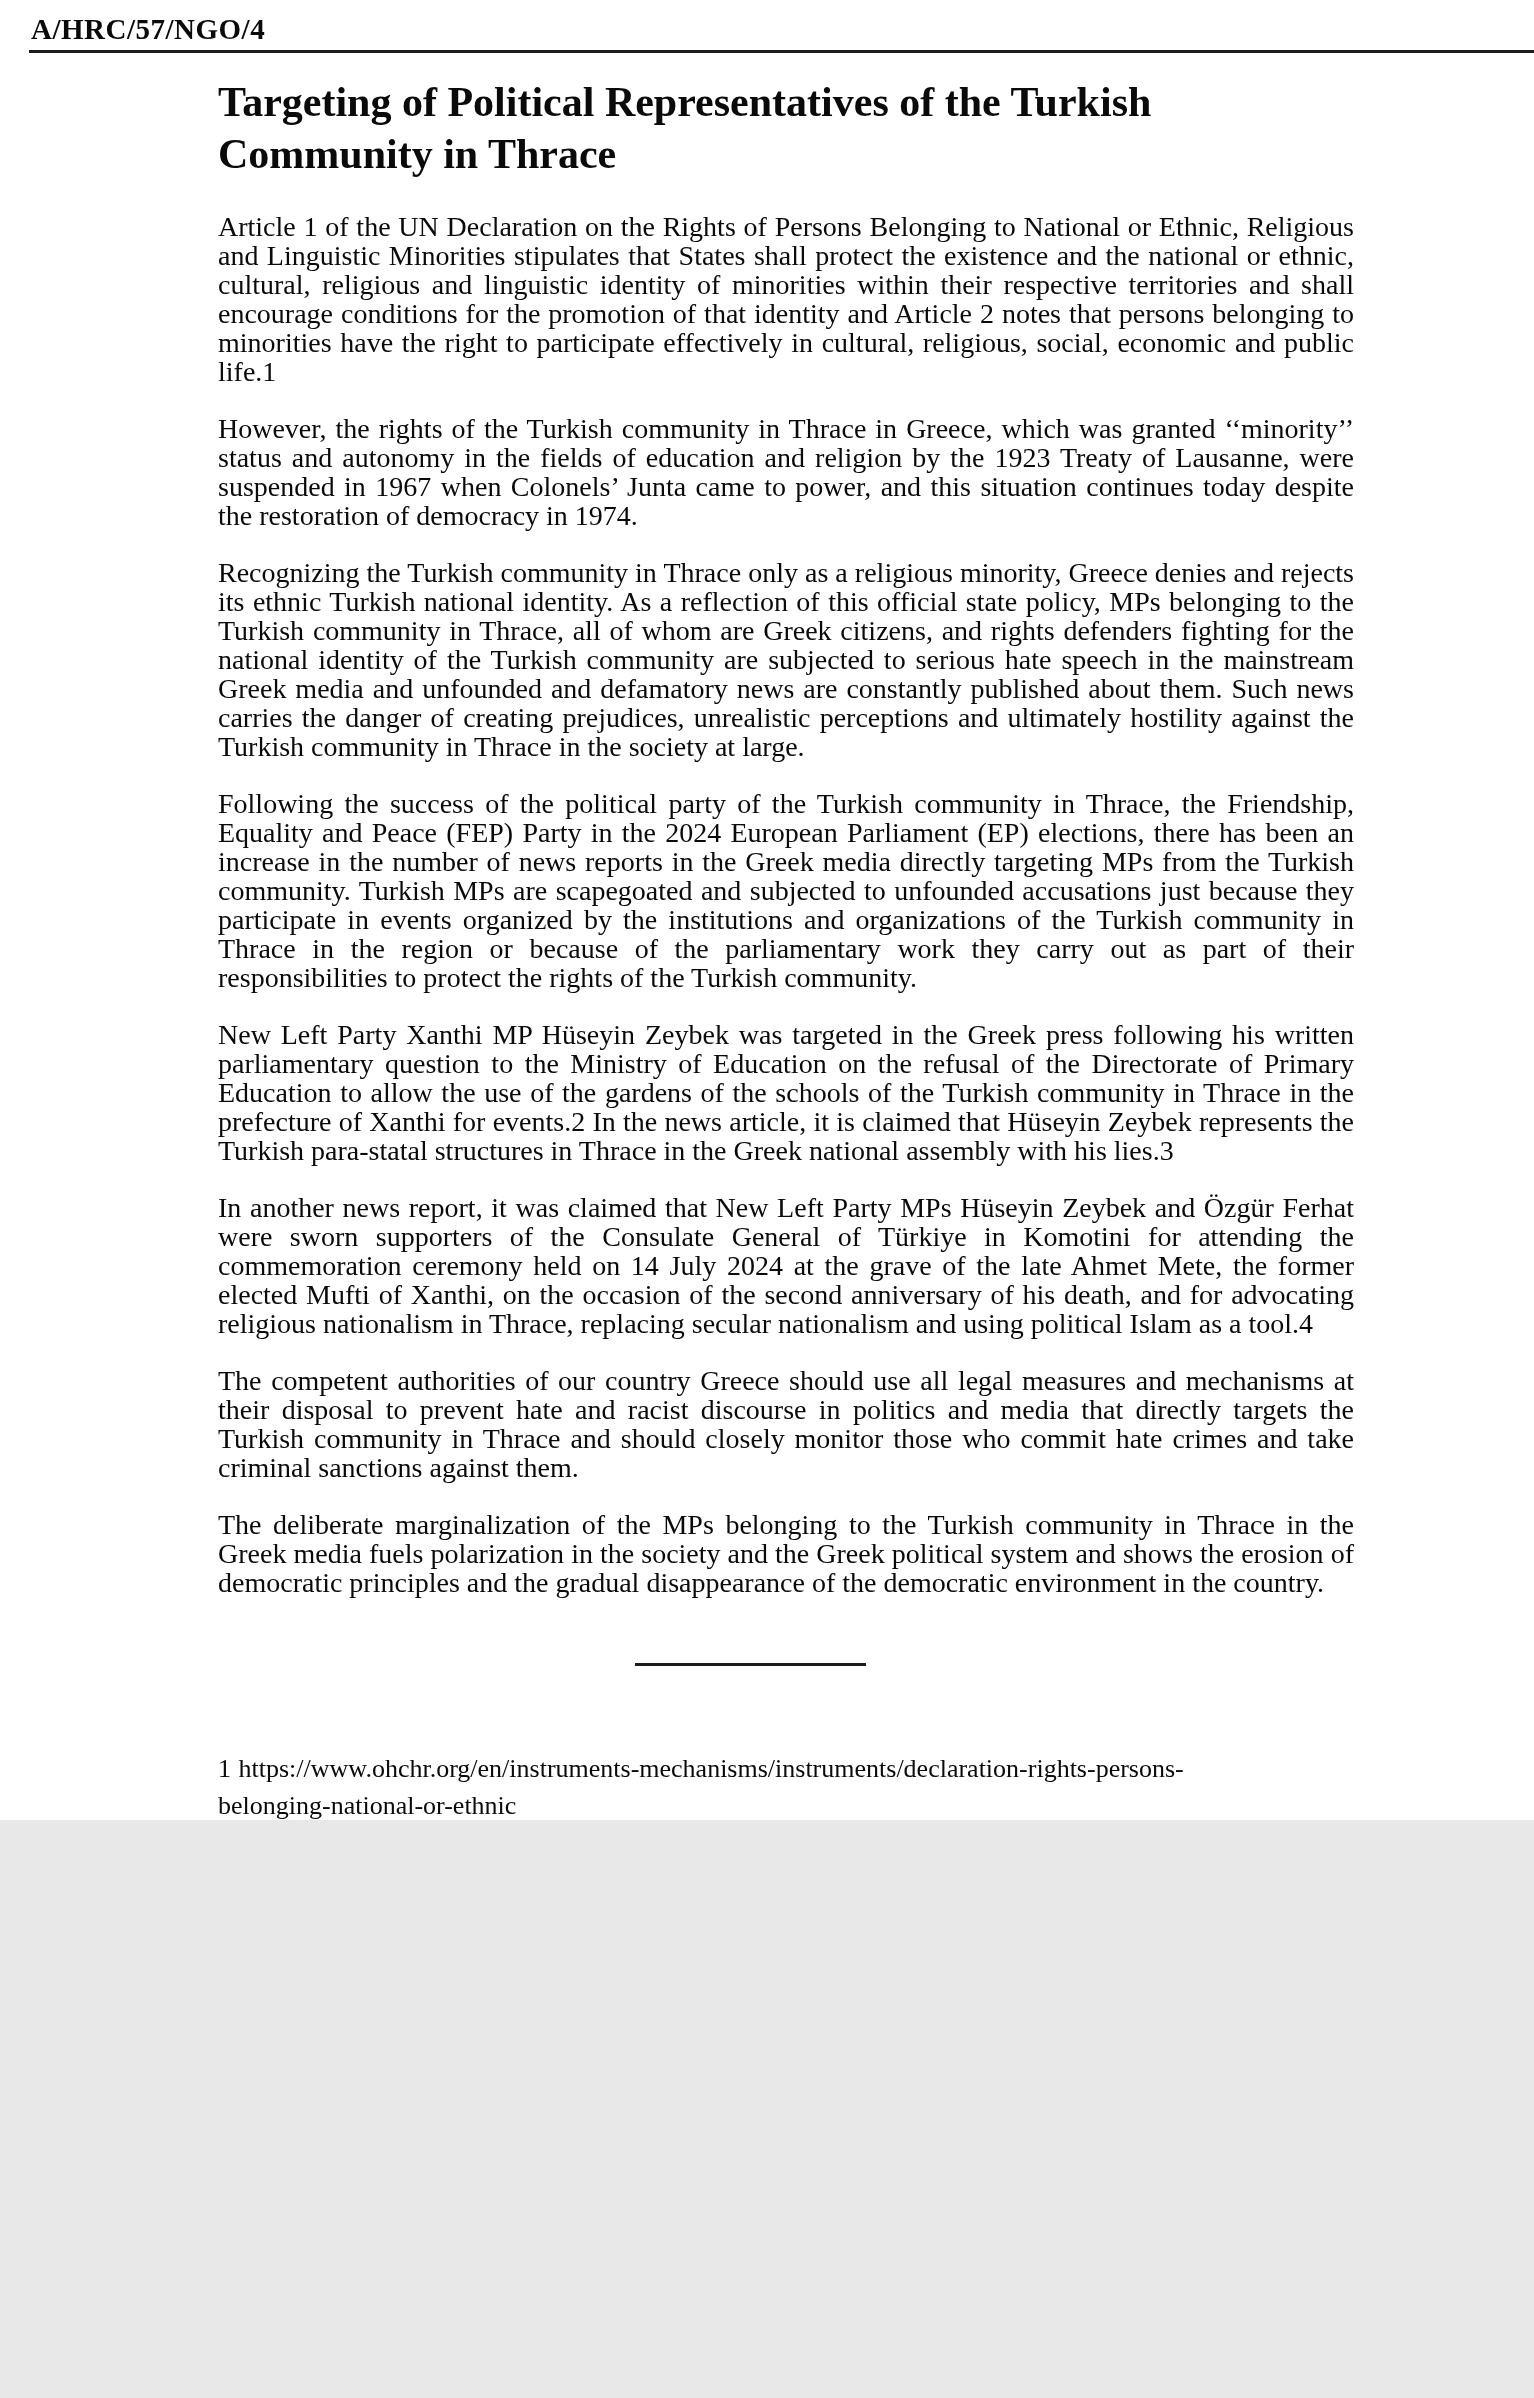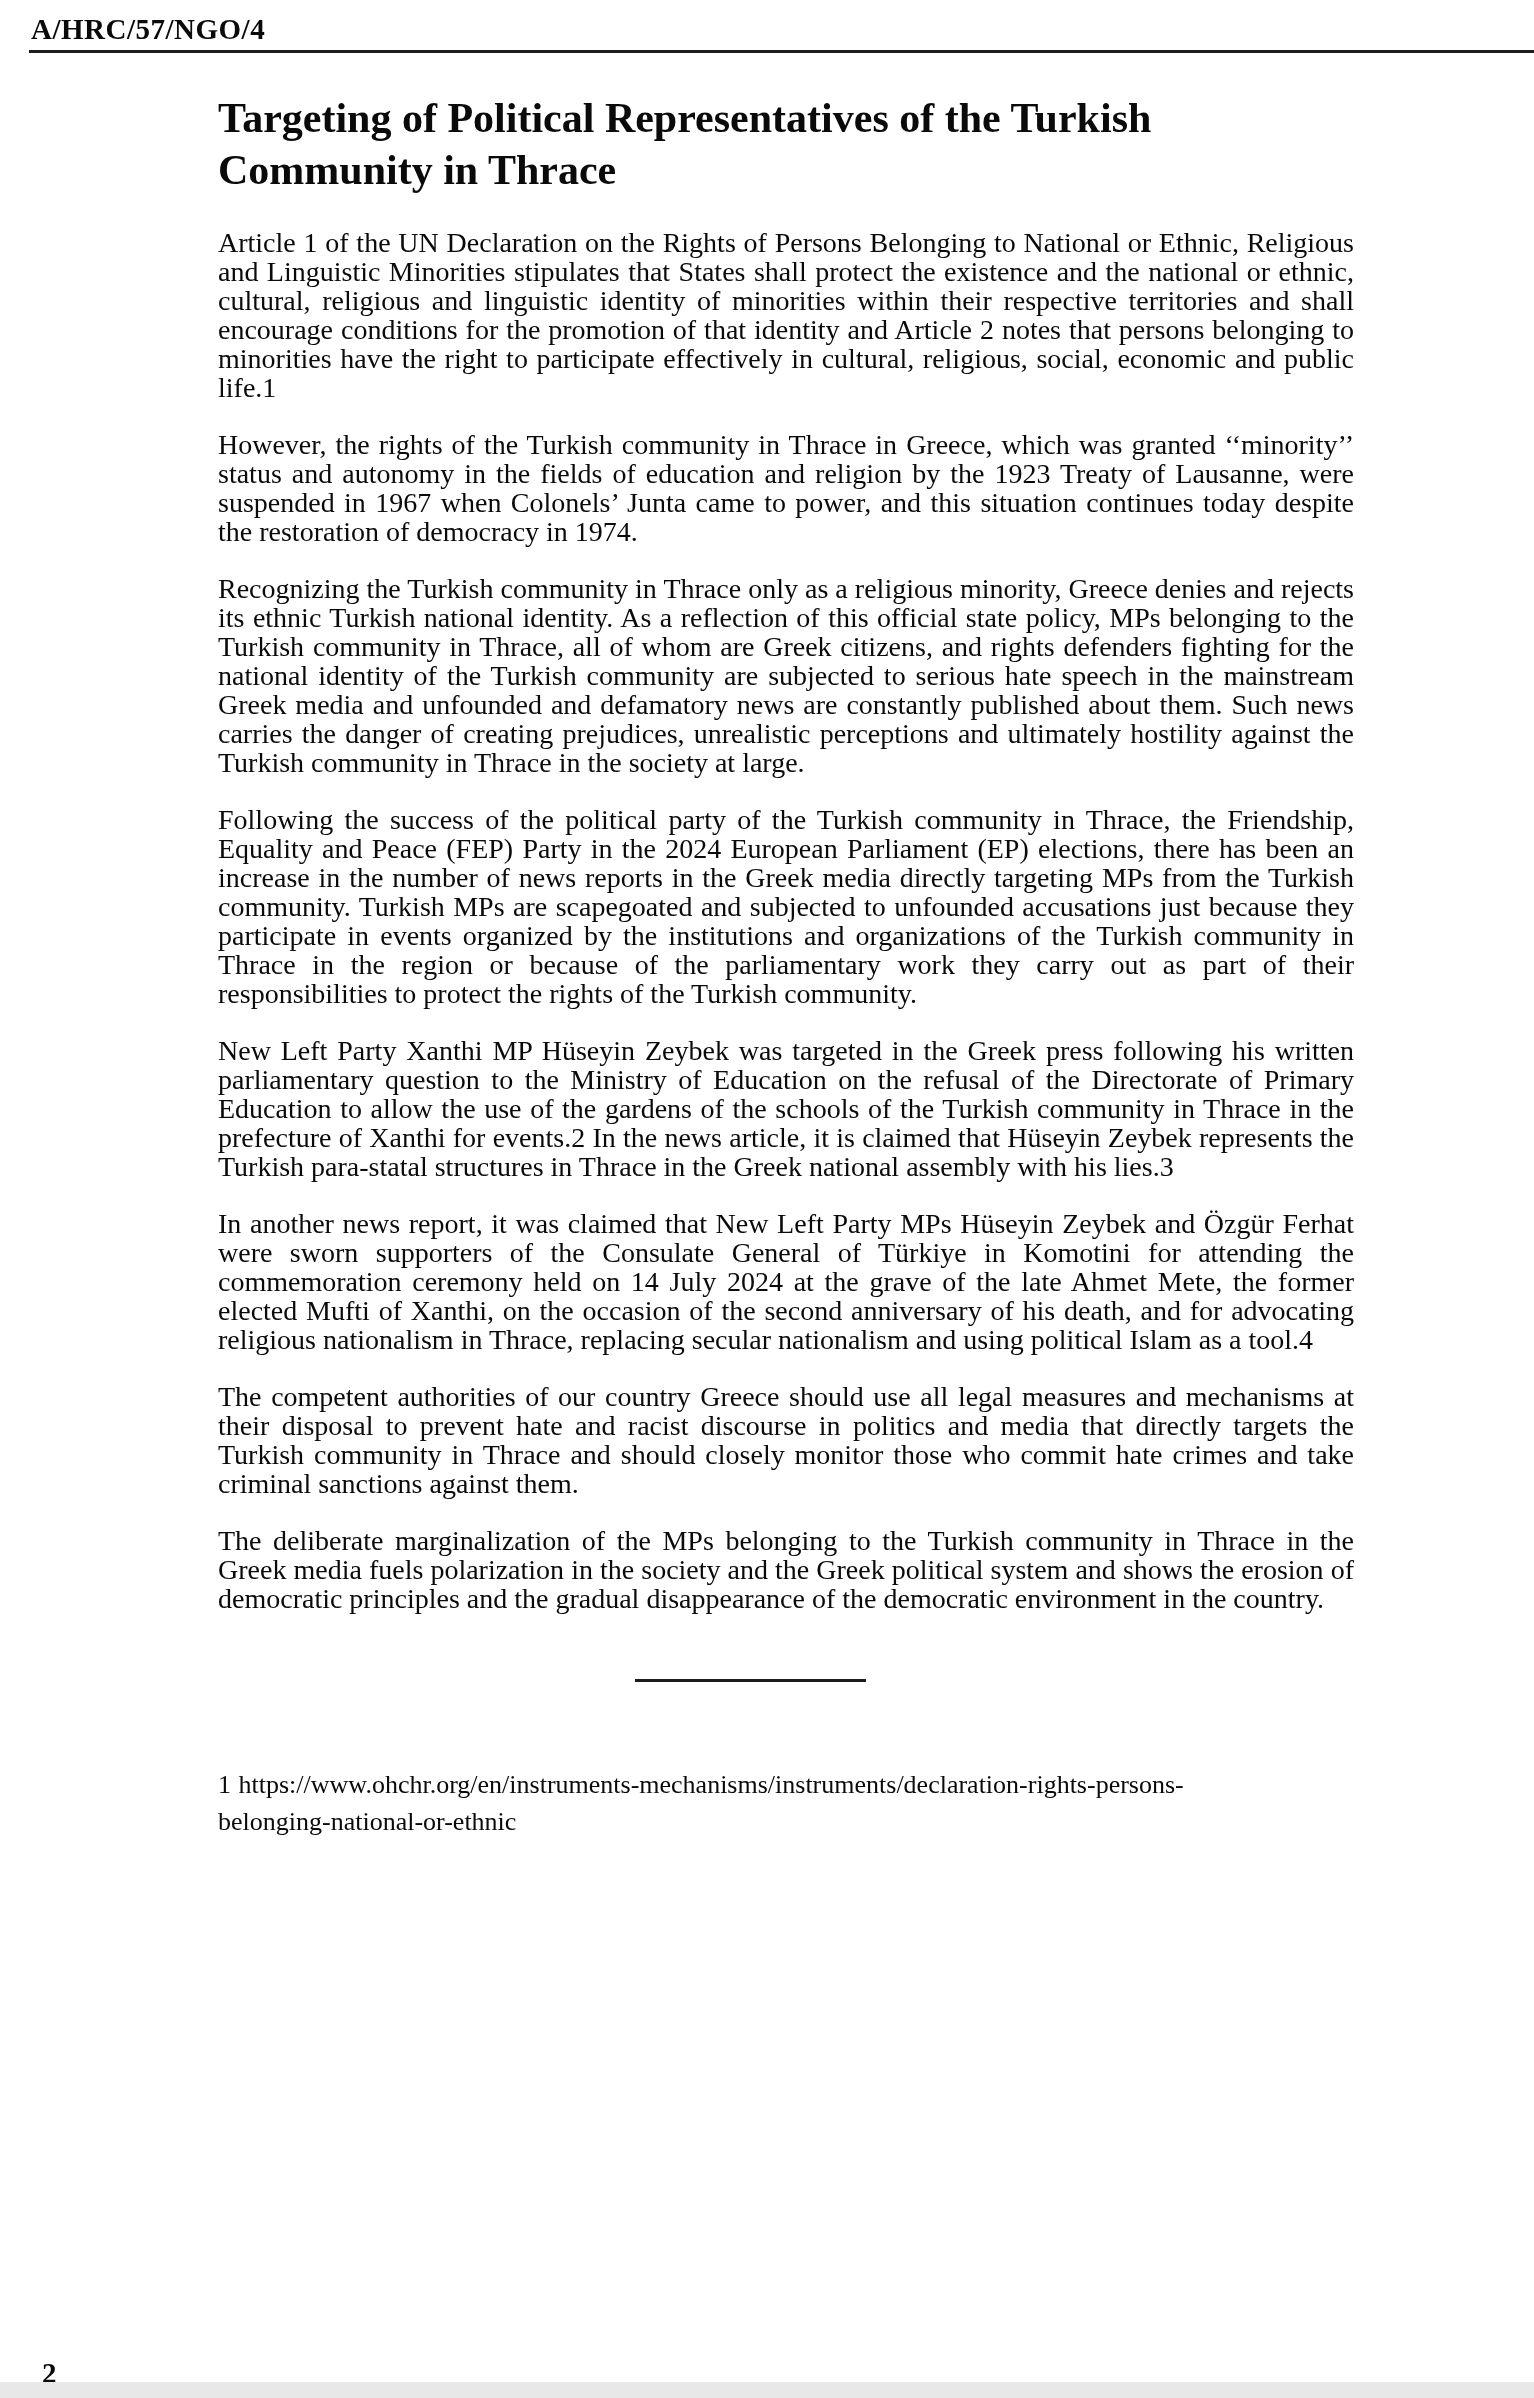--- a/index.html
+++ b/index.html
@@ -1,19 +1,19 @@
 <!DOCTYPE html>
 <html style="font-size:15px"><head>
 <meta charset="utf-8">
 <style>
   html, body { margin: 0; padding: 0; background: #e8e8e8; }
   .page {
     position: relative;
     width: 1535px;
-    height: 2382px;
+    height: 1820px;
     background: #ffffff;
     font-family: "Liberation Serif", "DejaVu Serif", serif;
     color: #0a0a0a;
     overflow: hidden;
   }
   .doc-symbol {
     position: absolute;
     top: 13px;
     left: 31px;
     font-size: 29px;
@@ -24,21 +24,21 @@
     position: absolute;
     top: 50px;
     left: 29px;
     right: 0;
     height: 2.8px;
     background: #1c1c1c;
   }
   .content {
     position: absolute;
     left: 218px;
-    top: 92px;
+    top: 76px;
     width: 1136px;
     font-family: Liberation Serif, serif;
   }
   .doc-title {
     font-size: 42px;
     line-height: 52px;
     font-weight: bold;
     margin: 0 0 32px 0;
   }
   .para {

